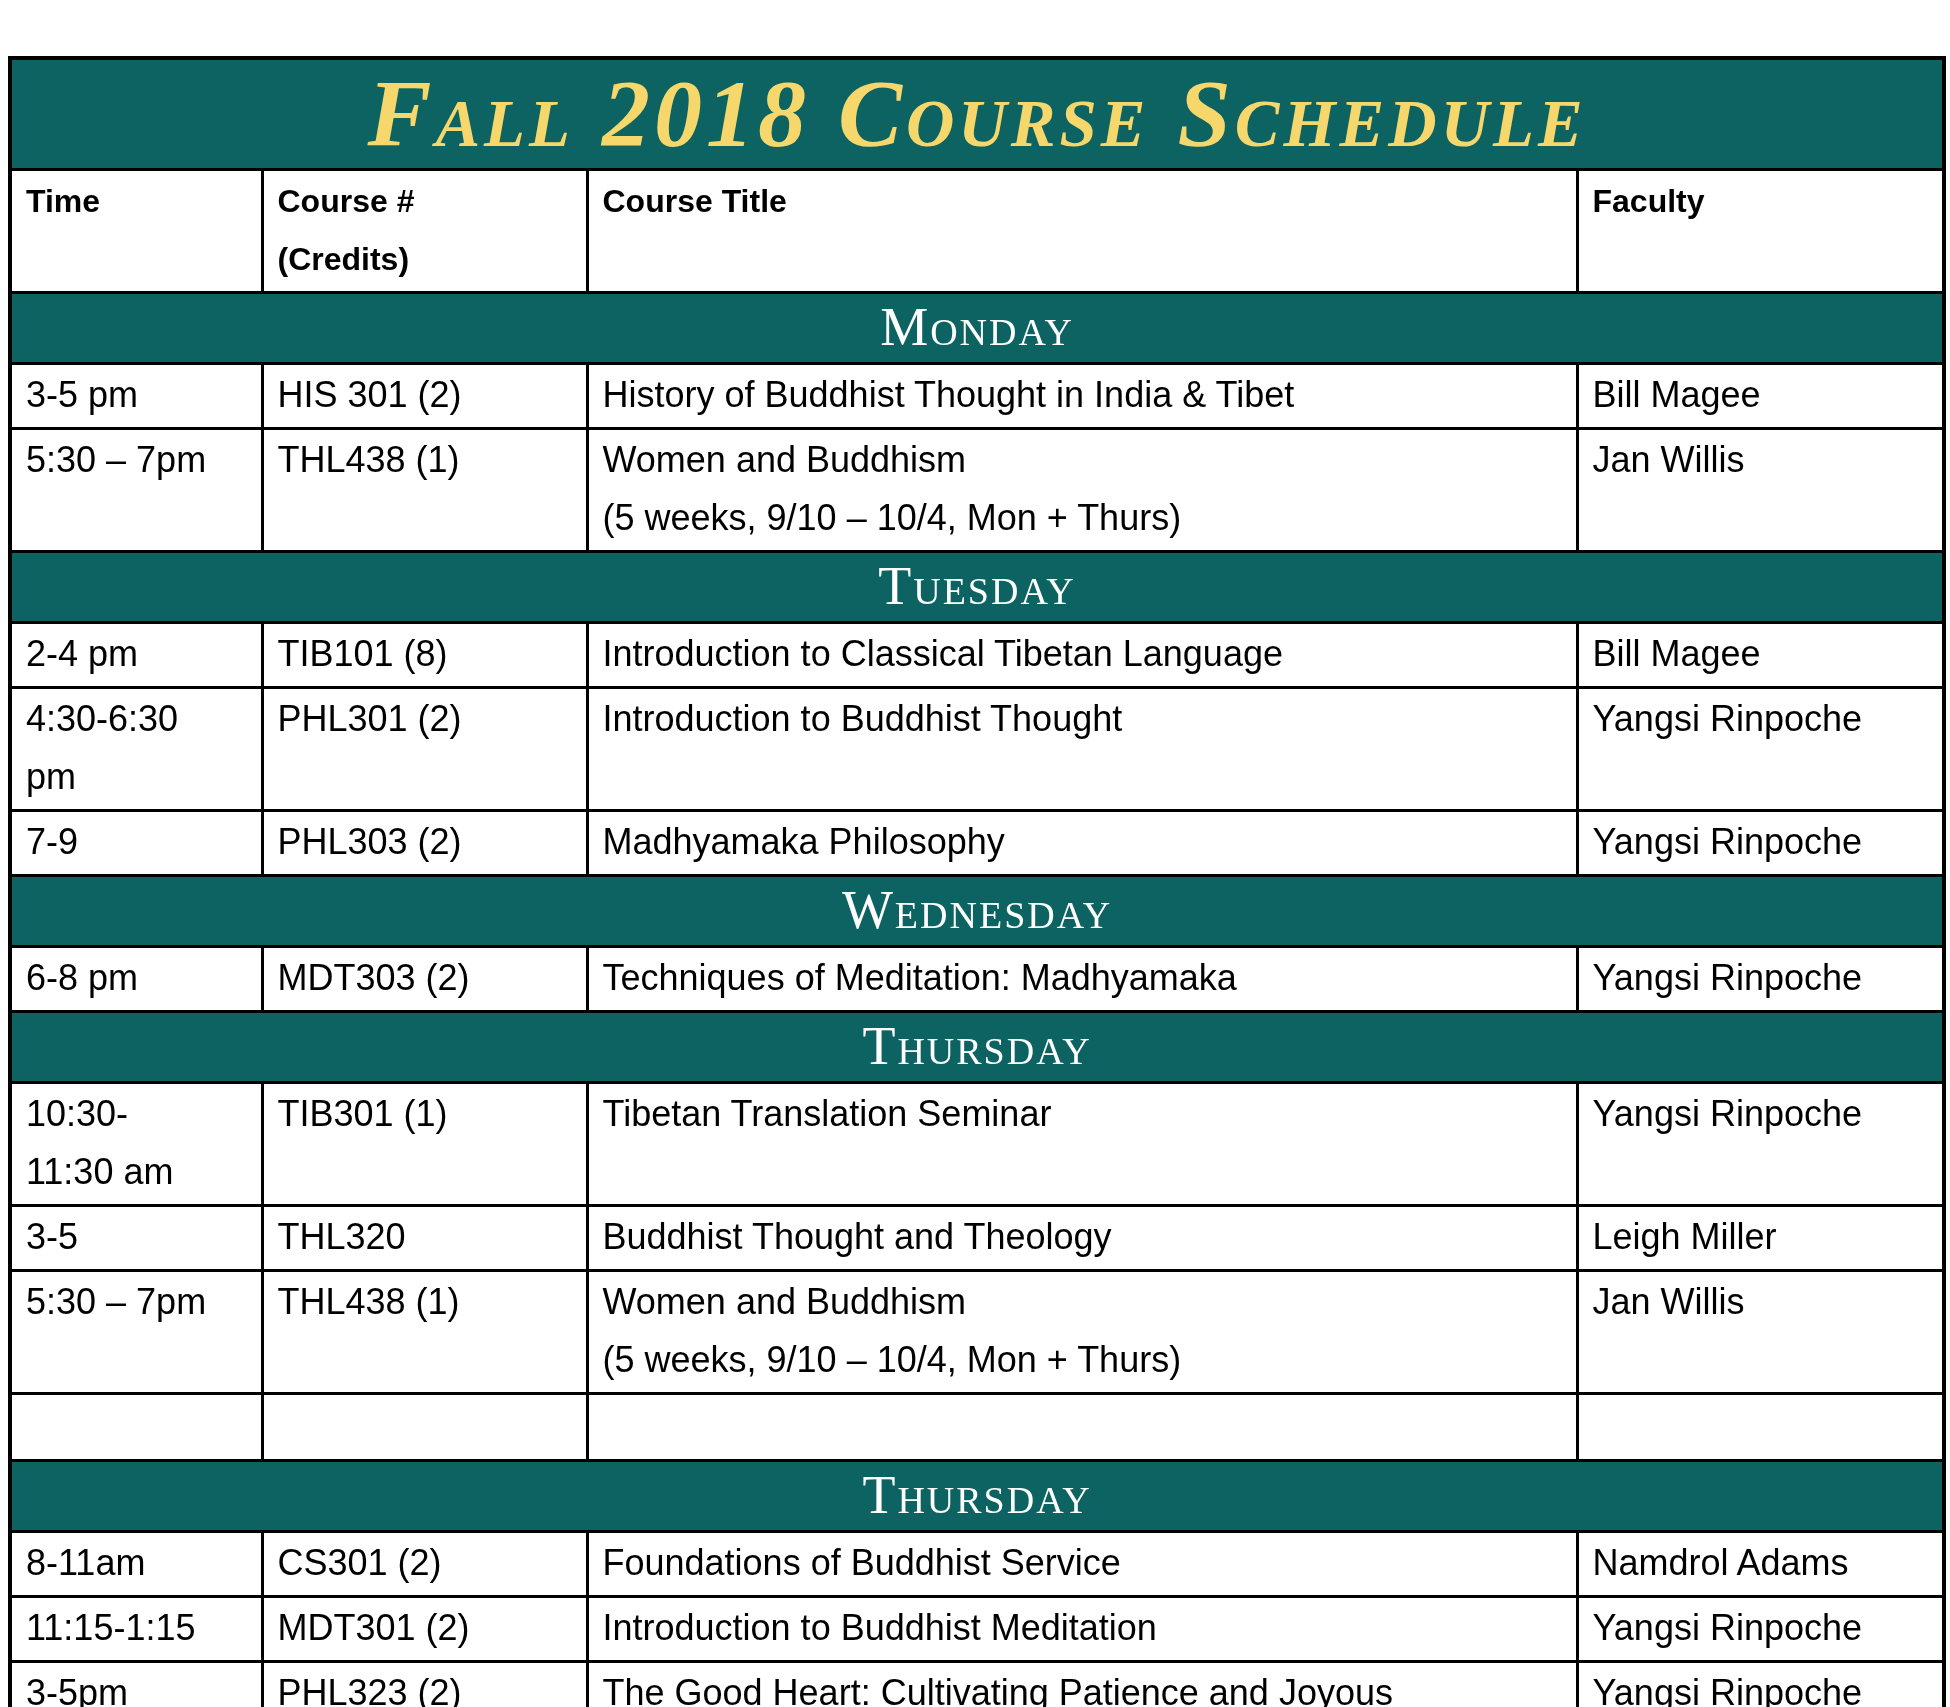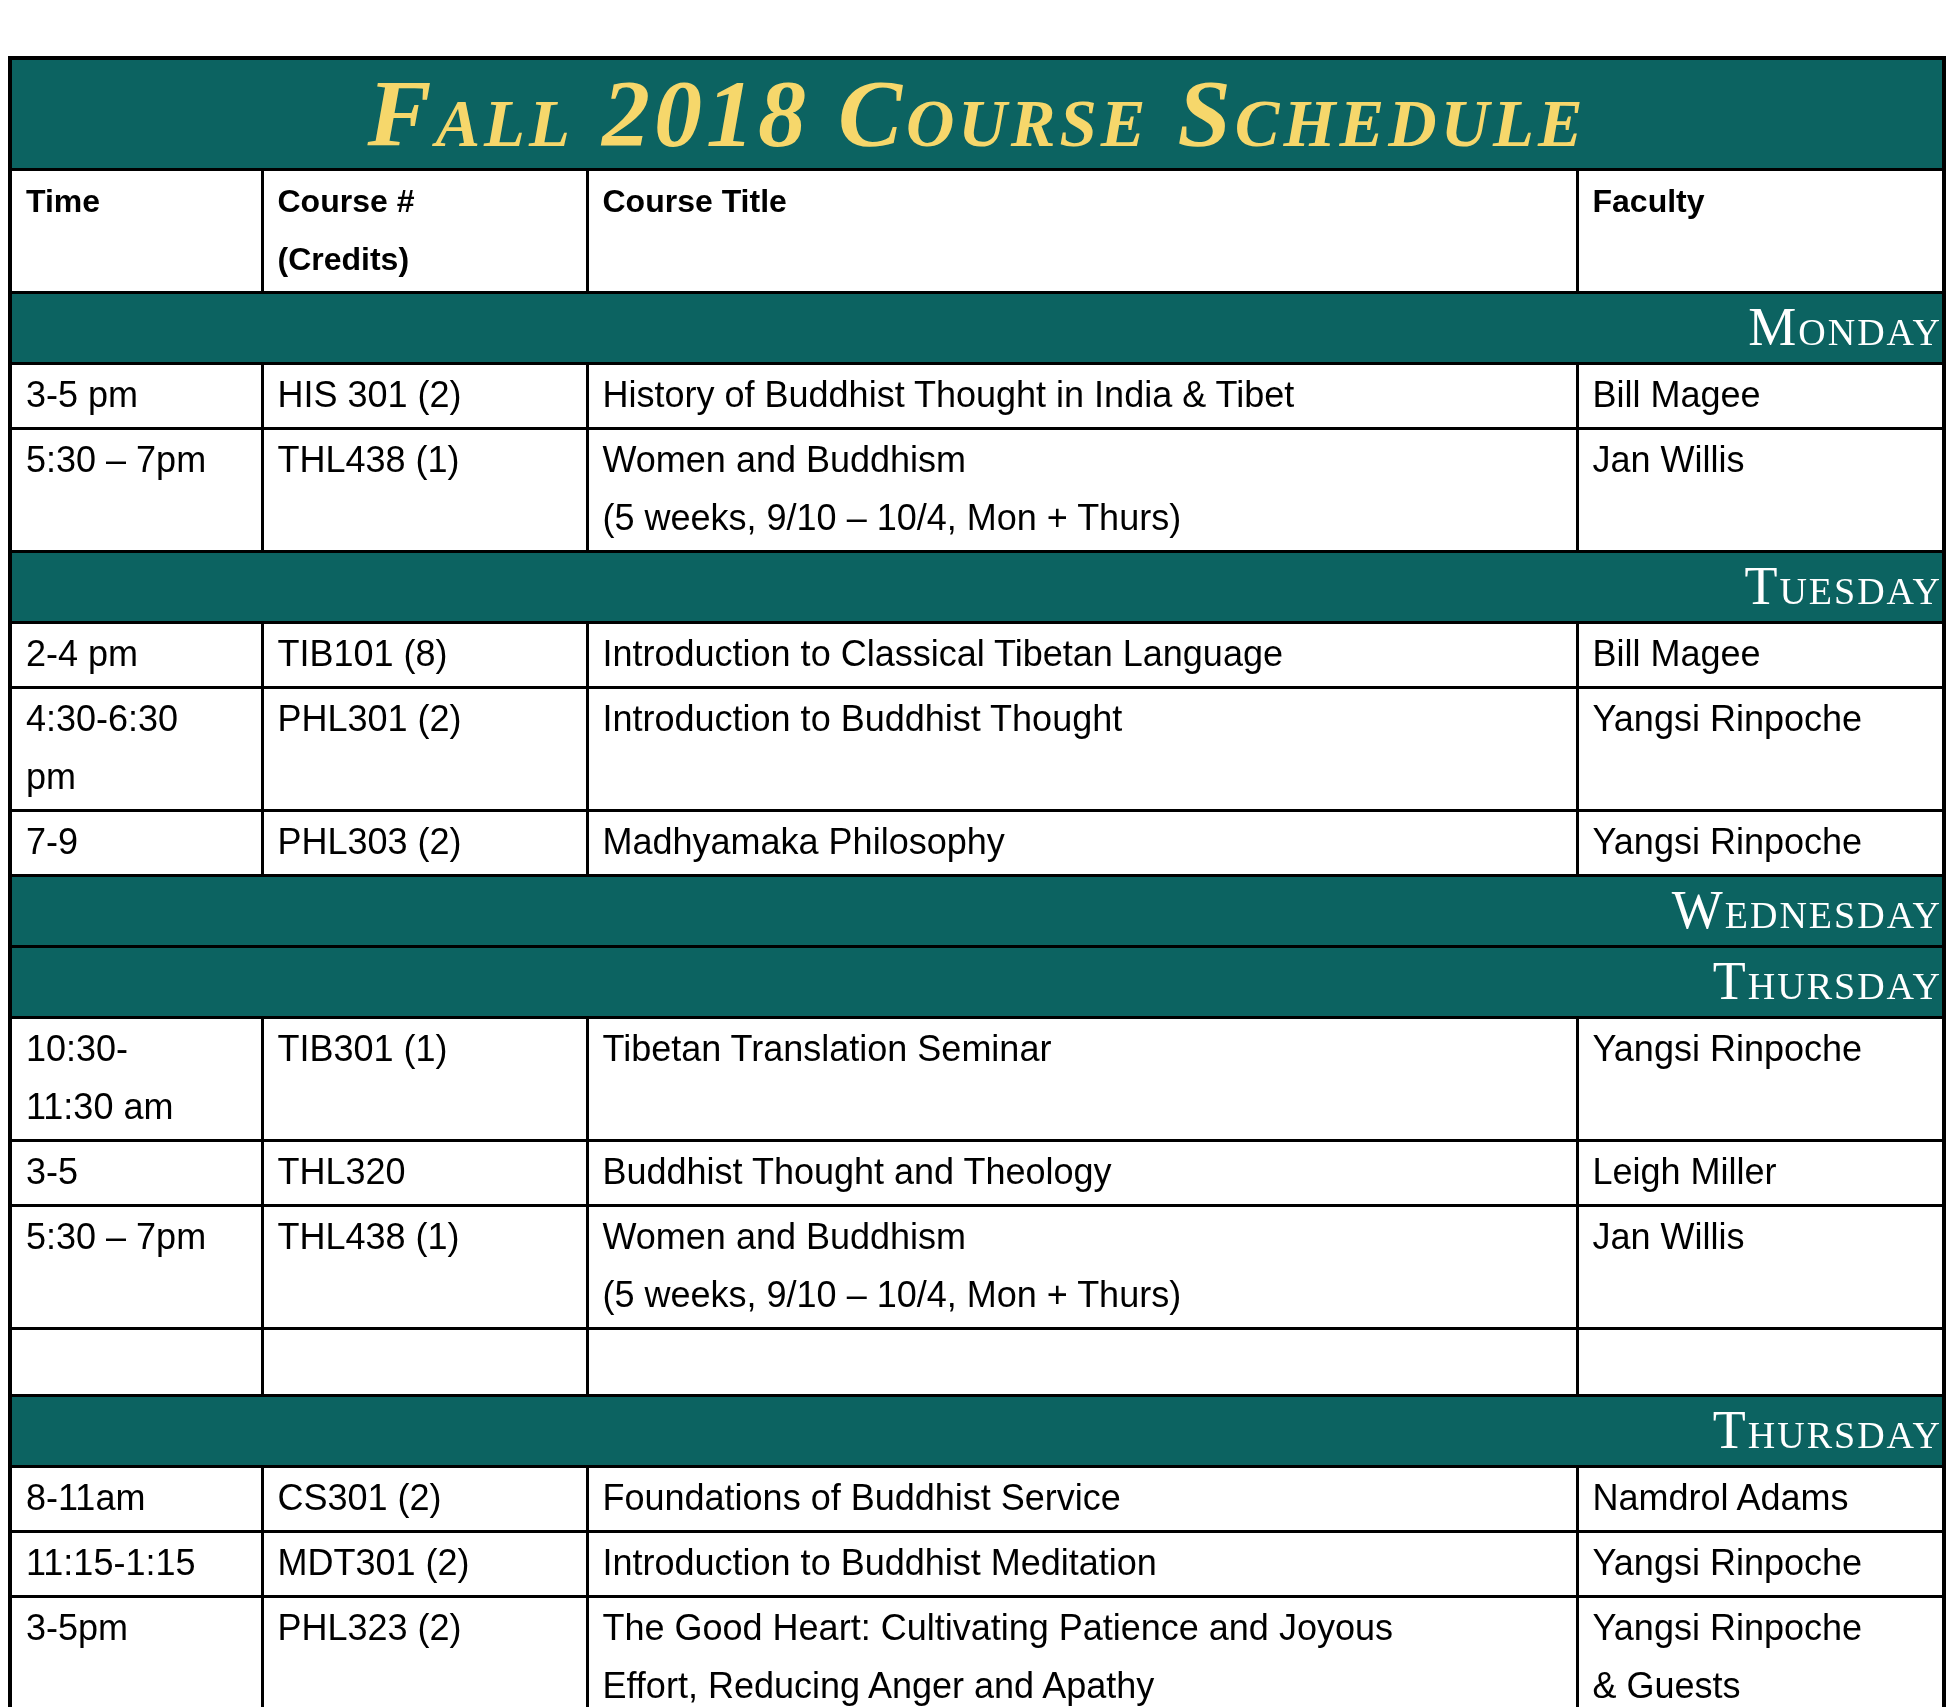--- a/index.html
+++ b/index.html
@@ -60,21 +60,21 @@
   }
   td.day-banner {
     background: #0c6361;
     color: #ffffff;
     font-family: "Liberation Serif", serif;
     font-variant: small-caps;
     font-weight: normal;
     font-size: 54px;
     line-height: 60px;
     letter-spacing: 2px;
-    text-align: right;
+    text-align: center;
     vertical-align: middle;
     padding: 2px 0 4px 0;
     height: 62px;
     white-space: nowrap;
   }
   tr.empty-row td { height: 60px; }
 </style>
 </head>
 <body>
 
@@ -136,20 +136,26 @@
     <tr>
       <td>7-9</td>
       <td>PHL303 (2)</td>
       <td>Madhyamaka Philosophy</td>
       <td>Yangsi Rinpoche</td>
     </tr>
 
     <tr>
       <td colspan="4" class="day-banner">Wednesday</td>
     </tr>
+    <tr>
+      <td>6-8 pm</td>
+      <td>MDT303 (2)</td>
+      <td>Techniques of Meditation: Madhyamaka</td>
+      <td>Yangsi Rinpoche</td>
+    </tr>
 
     <tr>
       <td colspan="4" class="day-banner">Thursday</td>
     </tr>
     <tr>
       <td>10:30-
 11:30 am</td>
       <td>TIB301 (1)</td>
       <td>Tibetan Translation Seminar</td>
       <td>Yangsi Rinpoche</td>

